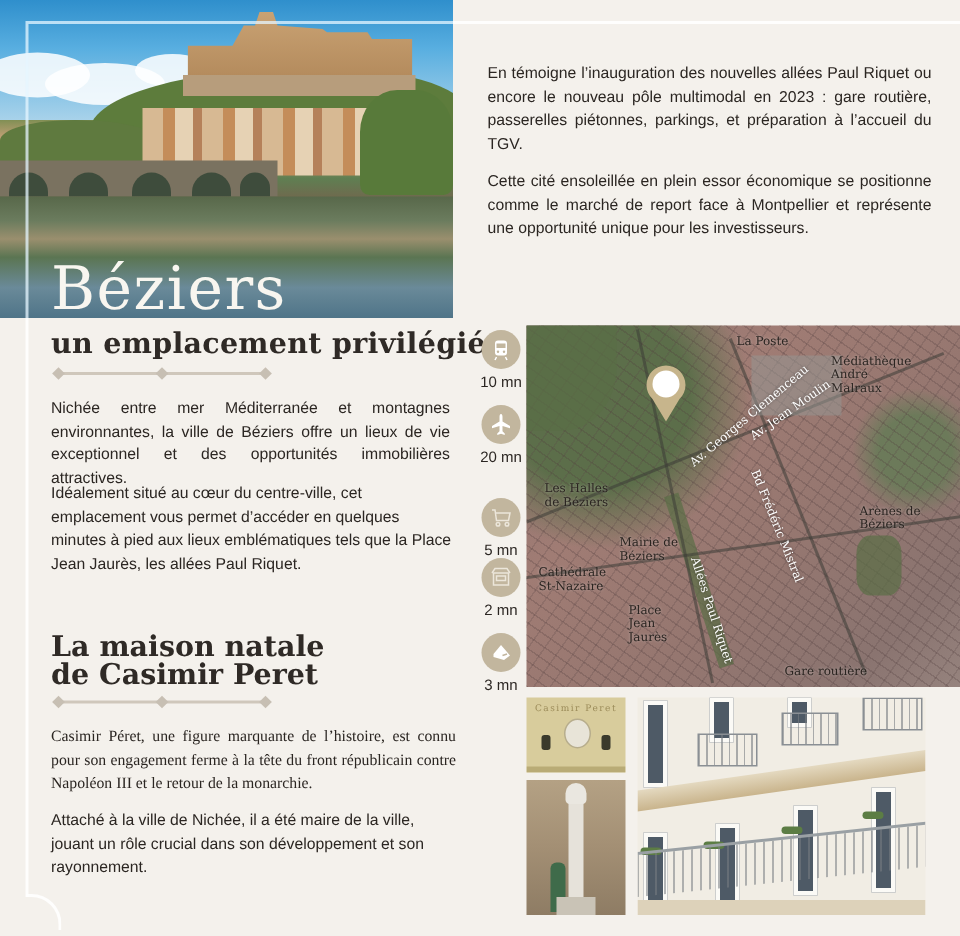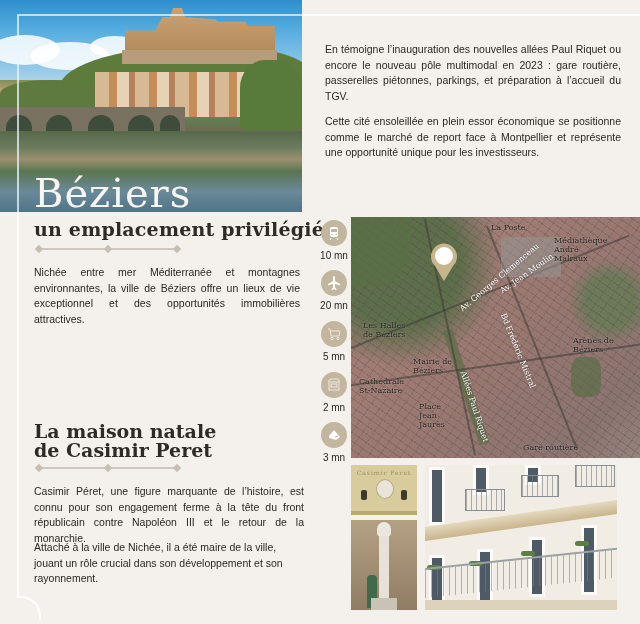--- a/index.html
+++ b/index.html
@@ -158,34 +158,35 @@
   <h2 class="subtitle">un emplacement privilégié</h2>
 
   <div class="divider" style="left:33px;top:244px;">
     <div class="line"></div>
     <div class="dot" style="left:3px;"></div>
     <div class="dot" style="left:72px;"></div>
     <div class="dot" style="left:141px;"></div>
   </div>
 
   <p class="para justify" style="left:34px;top:265px;width:266px;">Nichée entre mer Méditerranée et montagnes environnantes, la ville de Béziers offre un lieux de vie exceptionnel et des opportunités immobilières attractives.</p>
+  <p class="para" style="left:34px;top:322px;width:270px;">Idéalement situé au cœur du centre-ville, cet emplacement vous permet d’accéder en quelques minutes à pied aux lieux emblématiques tels que la Place Jean Jaurès, les allées Paul Riquet.</p>
 
   <h2 class="section2-title">
     <span style="display:block;">La maison natale</span>
     <span style="display:block;">de Casimir Peret</span>
   </h2>
 
   <div class="divider" style="left:33px;top:463px;">
     <div class="line"></div>
     <div class="dot" style="left:3px;"></div>
     <div class="dot" style="left:72px;"></div>
     <div class="dot" style="left:141px;"></div>
   </div>
 
-  <p class="para justify" style="left:34px;top:484px;width:270px;">Casimir Péret, une figure marquante de l’histoire, est connu pour son engagement ferme à la tête du front républicain contre Napoléon III et le retour de la monarchie.</p>
+  <p class="para justify" style="left:34px;top:484px;width:270px;font-family:Liberation Serif, serif;">Casimir Péret, une figure marquante de l’histoire, est connu pour son engagement ferme à la tête du front républicain contre Napoléon III et le retour de la monarchie.</p>
   <p class="para" style="left:34px;top:540px;width:272px;">Attaché à la ville de Nichée, il a été maire de la ville, jouant un rôle crucial dans son développement et son rayonnement.</p>
 
   <div class="intro-block">
     <p>En témoigne l’inauguration des nouvelles allées Paul Riquet ou encore le nouveau pôle multimodal en 2023 : gare routière, passerelles piétonnes, parkings, et préparation à l’accueil du TGV.</p>
     <p>Cette cité ensoleillée en plein essor économique se positionne comme le marché de report face à Montpellier et représente une opportunité unique pour les investisseurs.</p>
   </div>
 
   <div class="icon-col">
     <div class="transport" style="top:0;">
       <div class="circle">
@@ -200,21 +201,21 @@
       <span class="time">10 mn</span>
     </div>
     <div class="transport" style="top:50px;">
       <div class="circle">
         <svg viewBox="0 0 16 16">
             <path d="M8 1 C8.8 1 9 2 9 3 L9 6 L14 9 L14 10.5 L9 9 L9 12.5 L10.5 14 L10.5 15 L8 14.2 L5.5 15 L5.5 14 L7 12.5 L7 9 L2 10.5 L2 9 L7 6 L7 3 C7 2 7.2 1 8 1Z" fill="#fff"></path>
           </svg>
       </div>
       <span class="time">20 mn</span>
     </div>
-    <div class="transport" style="top:101px;">
+    <div class="transport" style="top:112px;">
       <div class="circle">
         <svg viewBox="0 0 16 16">
             <path d="M2 3 L4 3 L5 10 L13 10 L14 5 L4.5 5" fill="none" stroke="#ece6da" stroke-width="1"></path>
             <circle cx="6" cy="12.5" r="1.2" fill="none" stroke="#ece6da"></circle>
             <circle cx="12" cy="12.5" r="1.2" fill="none" stroke="#ece6da"></circle>
           </svg>
       </div>
       <span class="time">5 mn</span>
     </div>
     <div class="transport" style="top:152px;">

